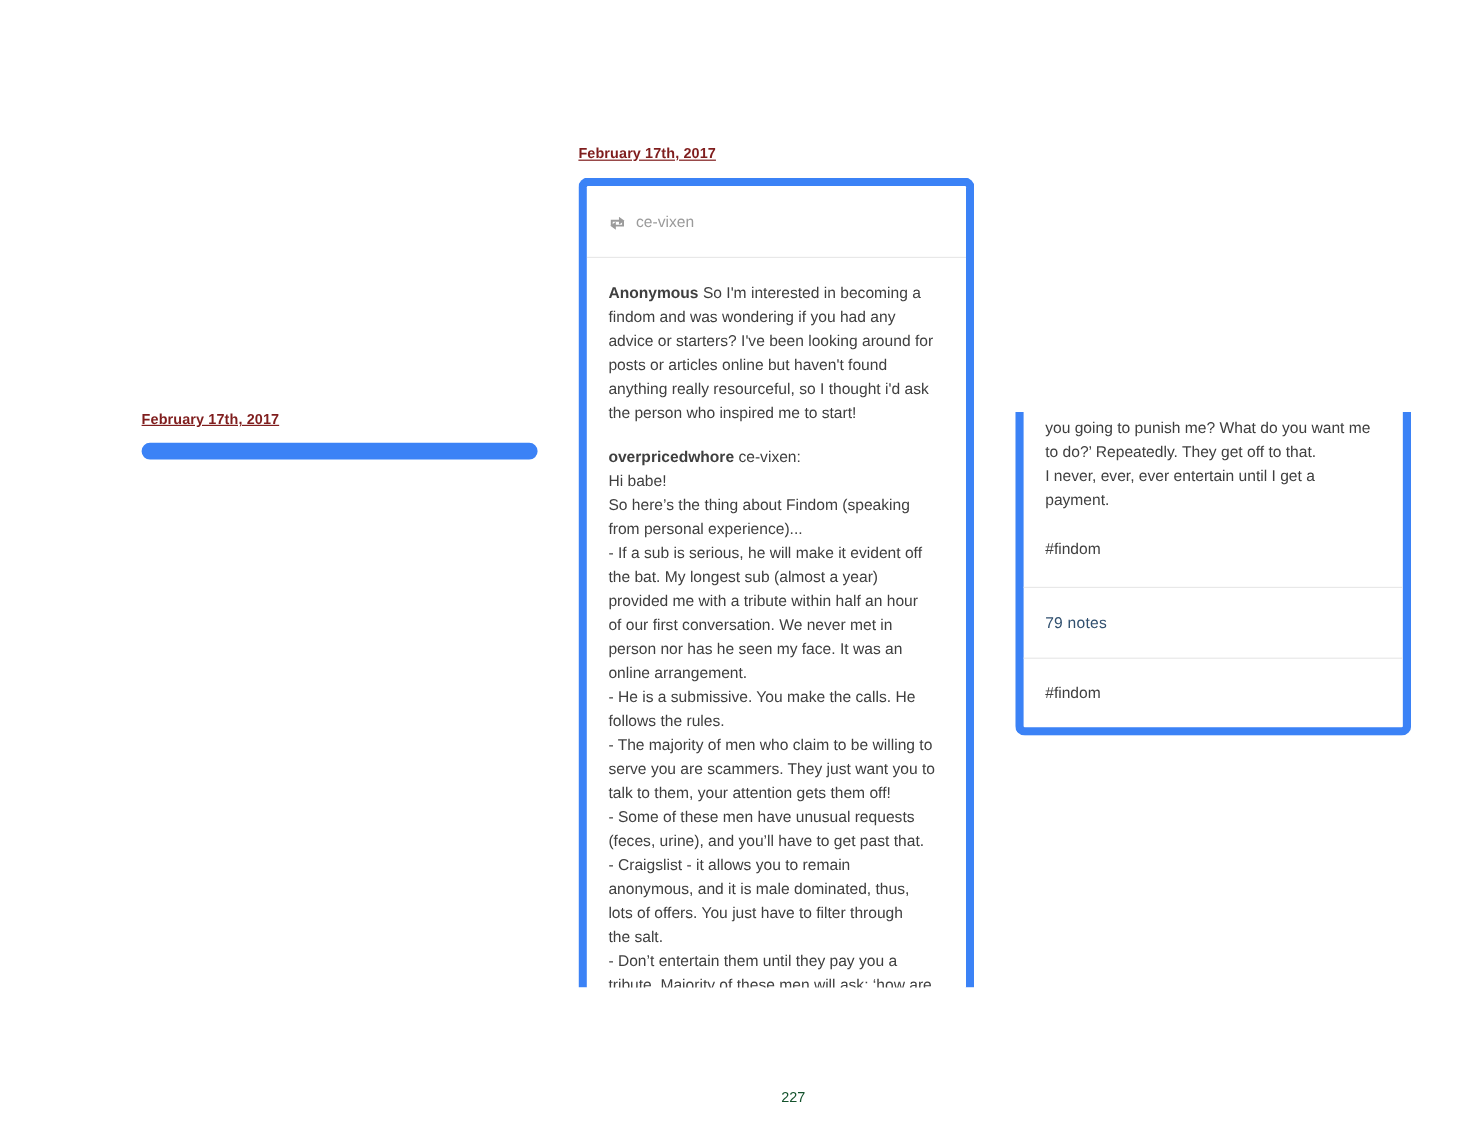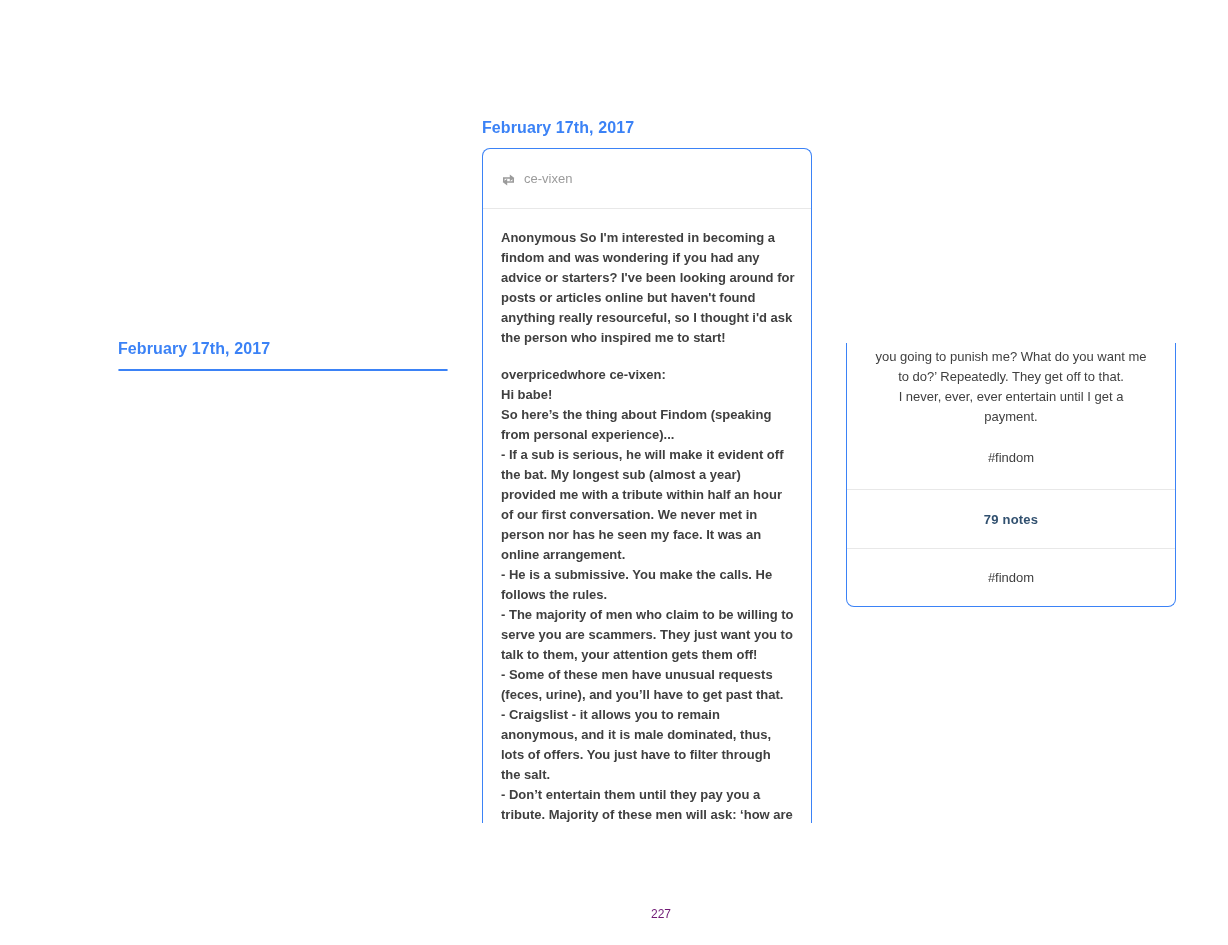--- a/index.html
+++ b/index.html
@@ -17,64 +17,63 @@
   }
   .column {
     position: absolute;
     width: 330px;
   }
   .col-left   { left: 118px; top: 342px; }
   .col-middle { left: 482px; top: 121px; }
   .col-right  { left: 846px; top: 343px; }
 
   .date-header {
-    font-size: 16px;
+    font-size: 12px;
     font-weight: bold;
-    color: #3b82f6;
+    color: #7f1d1d;
     line-height: 14px;
     margin-bottom: 13px;
     letter-spacing: 0.1px;
+    text-decoration: underline;
   }
   .card {
     background: #ffffff;
-    border: 1px solid #3b82f6;
+    border: 7px solid #3b82f6;
     border-radius: 8px;
     box-sizing: border-box;
     width: 330px;
   }
   .card-clipped-bottom {
     border-bottom: none;
     border-radius: 8px 8px 0 0;
     height: 675px;
     overflow: hidden;
   }
   .card-clipped-top {
     border-top: none;
     border-radius: 0 0 8px 8px;
-    text-align: center;
   }
   .card-header {
     display: flex;
     align-items: center;
     padding: 21px 18px;
     color: #9b9b9b;
     font-size: 13px;
     line-height: 17px;
   }
   .reblog-icon {
     display: inline-block;
     width: 15px;
     height: 12px;
     margin-right: 8px;
     color: #9b9b9b;
     flex: 0 0 auto;
   }
   .card-section {
     border-top: 1px solid #e8e8e8;
-    font-weight: bold;
   }
   .card-body {
     padding: 19px 18px;
     font-size: 13px;
     line-height: 20px;
     color: #3f3f3f;
   }
   .card-body p {
     margin: 0 0 17px 0;
     white-space: pre;
@@ -87,21 +86,21 @@
     line-height: 20px;
     color: #3f3f3f;
   }
   .card-footer {
     border-top: 1px solid #e8e8e8;
     padding: 20px 18px;
   }
   .notes-link {
     font-size: 13px;
     line-height: 17px;
-    font-weight: bold;
+    font-weight: normal;
     color: #31506f;
     letter-spacing: 0.2px;
   }
   .tags-section {
     border-top: 1px solid #e8e8e8;
     padding: 20px 18px;
     font-size: 13px;
     line-height: 17px;
     color: #3f3f3f;
   }
@@ -110,21 +109,21 @@
     font-size: 13px;
     line-height: 20px;
     color: #3f3f3f;
   }
   .page-number {
     position: absolute;
     left: 651px;
     top: 908px;
     font-size: 12px;
     line-height: 12px;
-    color: #701a75;
+    color: #14532d;
   }
 </style>
 </head>
 <body>
 
 <div class="canvas">
 
   <div class="column col-left">
     <div class="date-header">February 17th, 2017</div>
     <div class="card">

